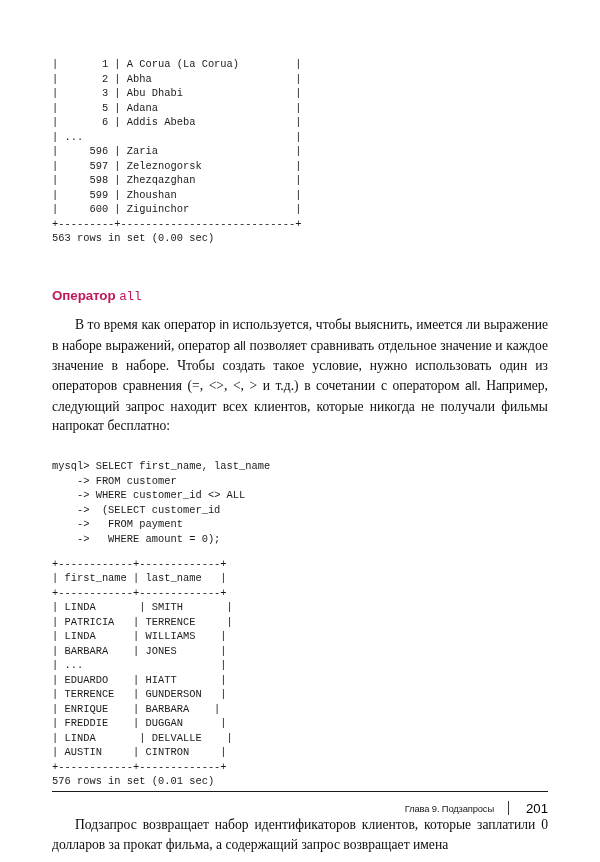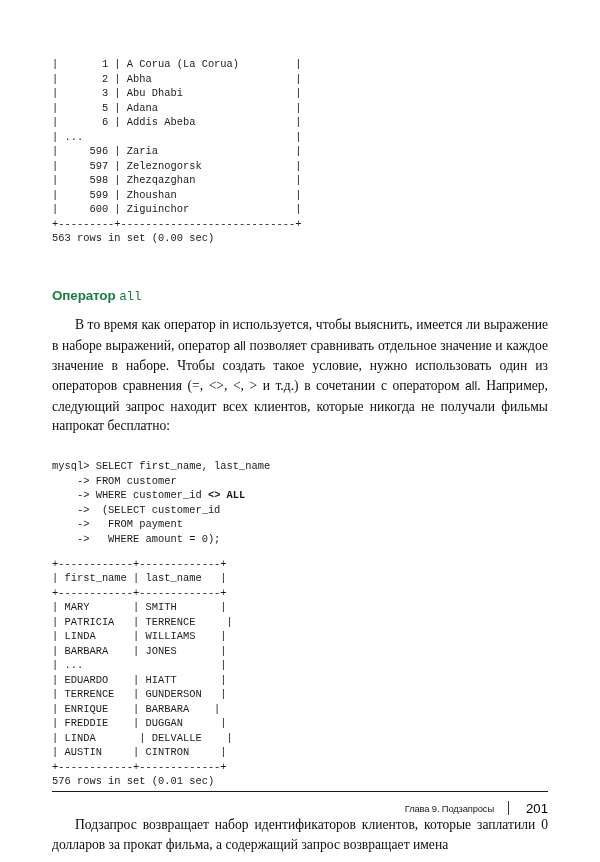--- a/index.html
+++ b/index.html
@@ -33,21 +33,21 @@
 
   
   .code {
     font-family: "Liberation Mono", "DejaVu Sans Mono", monospace;
     font-size: 10.4px;
     line-height: 14.5px;
     white-space: pre;
     color: #1a1a1a;
     letter-spacing: 0px;
   }
-  .code .b { font-weight: bold; text-align: right; }
+  .code .b { font-weight: normal; text-align: right; }
 
   
   p.body {
     font-family: "Liberation Serif", "DejaVu Serif", serif;
     font-size: 13.6px;
     line-height: 19.6px;
     margin: 0;
     text-align: justify;
     text-indent: 23px;
     color: #0d0d0d;
@@ -56,21 +56,21 @@
     font-family: Liberation Sans, sans-serif;
     font-size: 12.2px;
   }
 
   
   h2.sect {
     margin: 0;
     font-family: "Liberation Sans", "DejaVu Sans", sans-serif;
     font-size: 13.4px;
     font-weight: bold;
-    color: #15803d;
+    color: #be185d;
     letter-spacing: -0.1px;
   }
   h2.sect .mono {
     font-family: "Liberation Mono", "DejaVu Sans Mono", monospace;
     font-size: 12.6px;
     font-weight: normal;
   }
 
   
   .gap-a { height: 18px; }
@@ -155,21 +155,21 @@
     <pre class="code"><span>mysql&gt; SELECT first_name, last_name</span>
 <span>    -&gt; FROM customer</span>
 <span><span>    -&gt; WHERE customer_id </span><span class="b">&lt;&gt; ALL</span></span>
 <span>    -&gt;  (SELECT customer_id</span>
 <span>    -&gt;   FROM payment</span>
 <span>    -&gt;   WHERE amount = 0);</span></pre>
 
     <pre class="code"><span>+------------+-------------+</span>
 <span>| first_name | last_name   |</span>
 <span>+------------+-------------+</span>
-<span>| MARY       | SMITH       |</span>
+<span>| LINDA       | SMITH       |</span>
 <span>| PATRICIA   | TERRENCE     |</span>
 <span>| LINDA      | WILLIAMS    |</span>
 <span>| BARBARA    | JONES       |</span>
 <span>| ...                      |</span>
 <span>| EDUARDO    | HIATT       |</span>
 <span>| TERRENCE   | GUNDERSON   |</span>
 <span>| ENRIQUE    | BARBARA    |</span>
 <span>| FREDDIE    | DUGGAN      |</span>
 <span>| LINDA       | DELVALLE    |</span>
 <span>| AUSTIN     | CINTRON     |</span>

